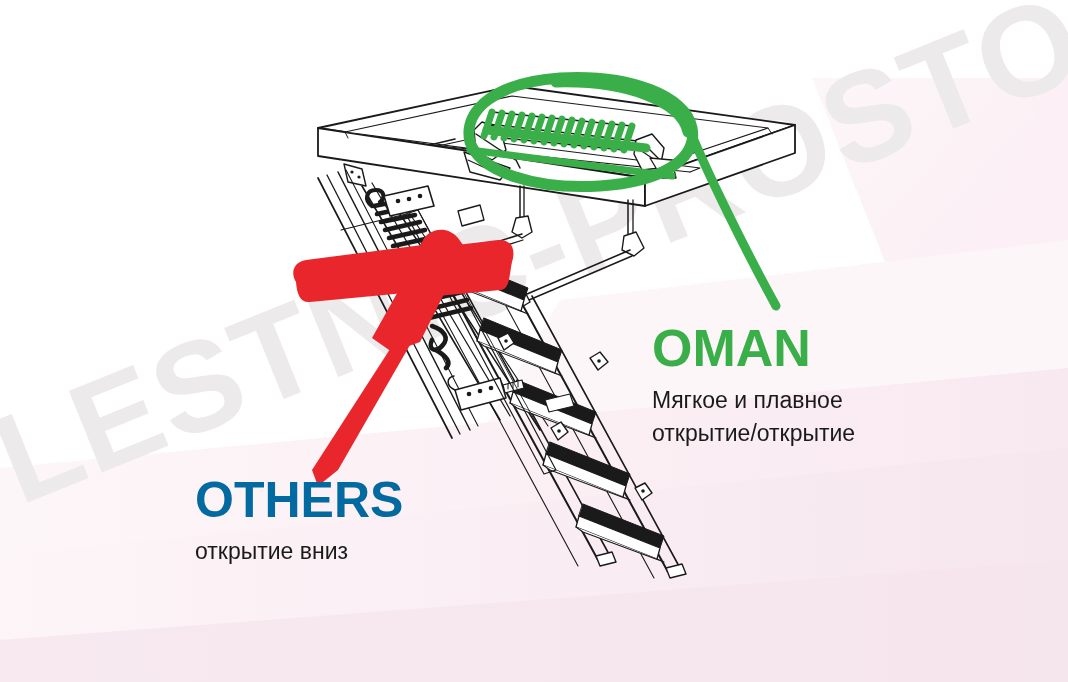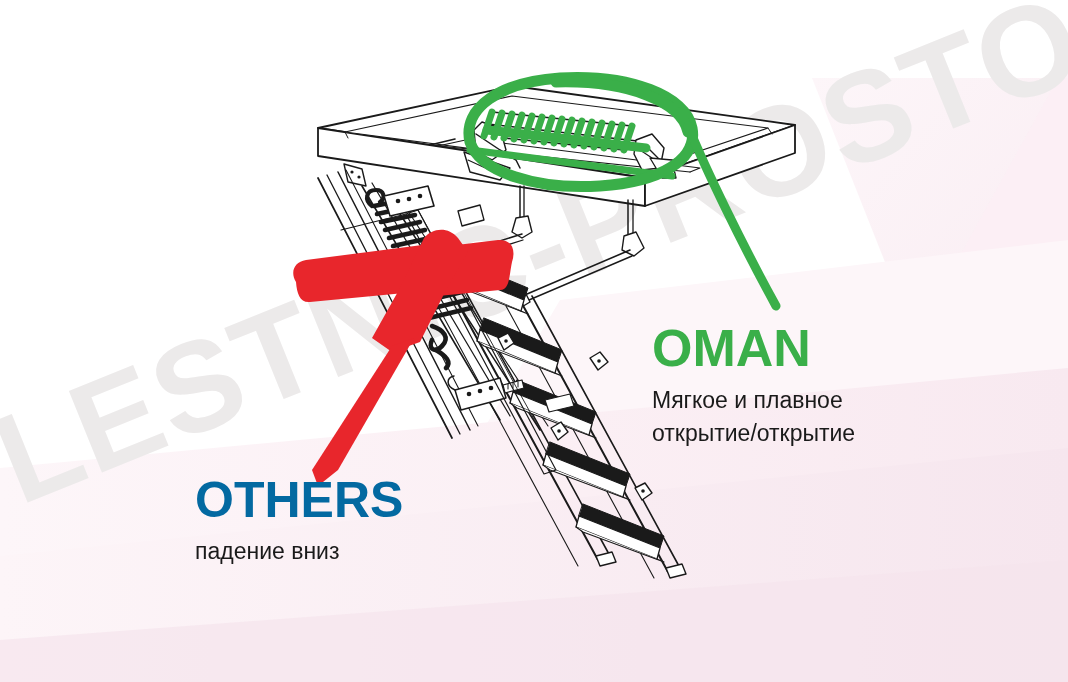--- a/index.html
+++ b/index.html
@@ -348,16 +348,16 @@
   </svg>
 
   <div class="label-block" id="oman-block">
     <div class="big-title" id="oman-title">OMAN</div>
     <div class="sub-line">Мягкое и плавное</div>
     <div class="sub-line">открытие/открытие</div>
   </div>
 
   <div class="label-block" id="others-block">
     <div class="big-title" id="others-title">OTHERS</div>
-    <div class="sub-line">падение вниз</div>
+    <div class="sub-line">открытие вниз</div>
   </div>
 
 </div>
 
 </body></html>

